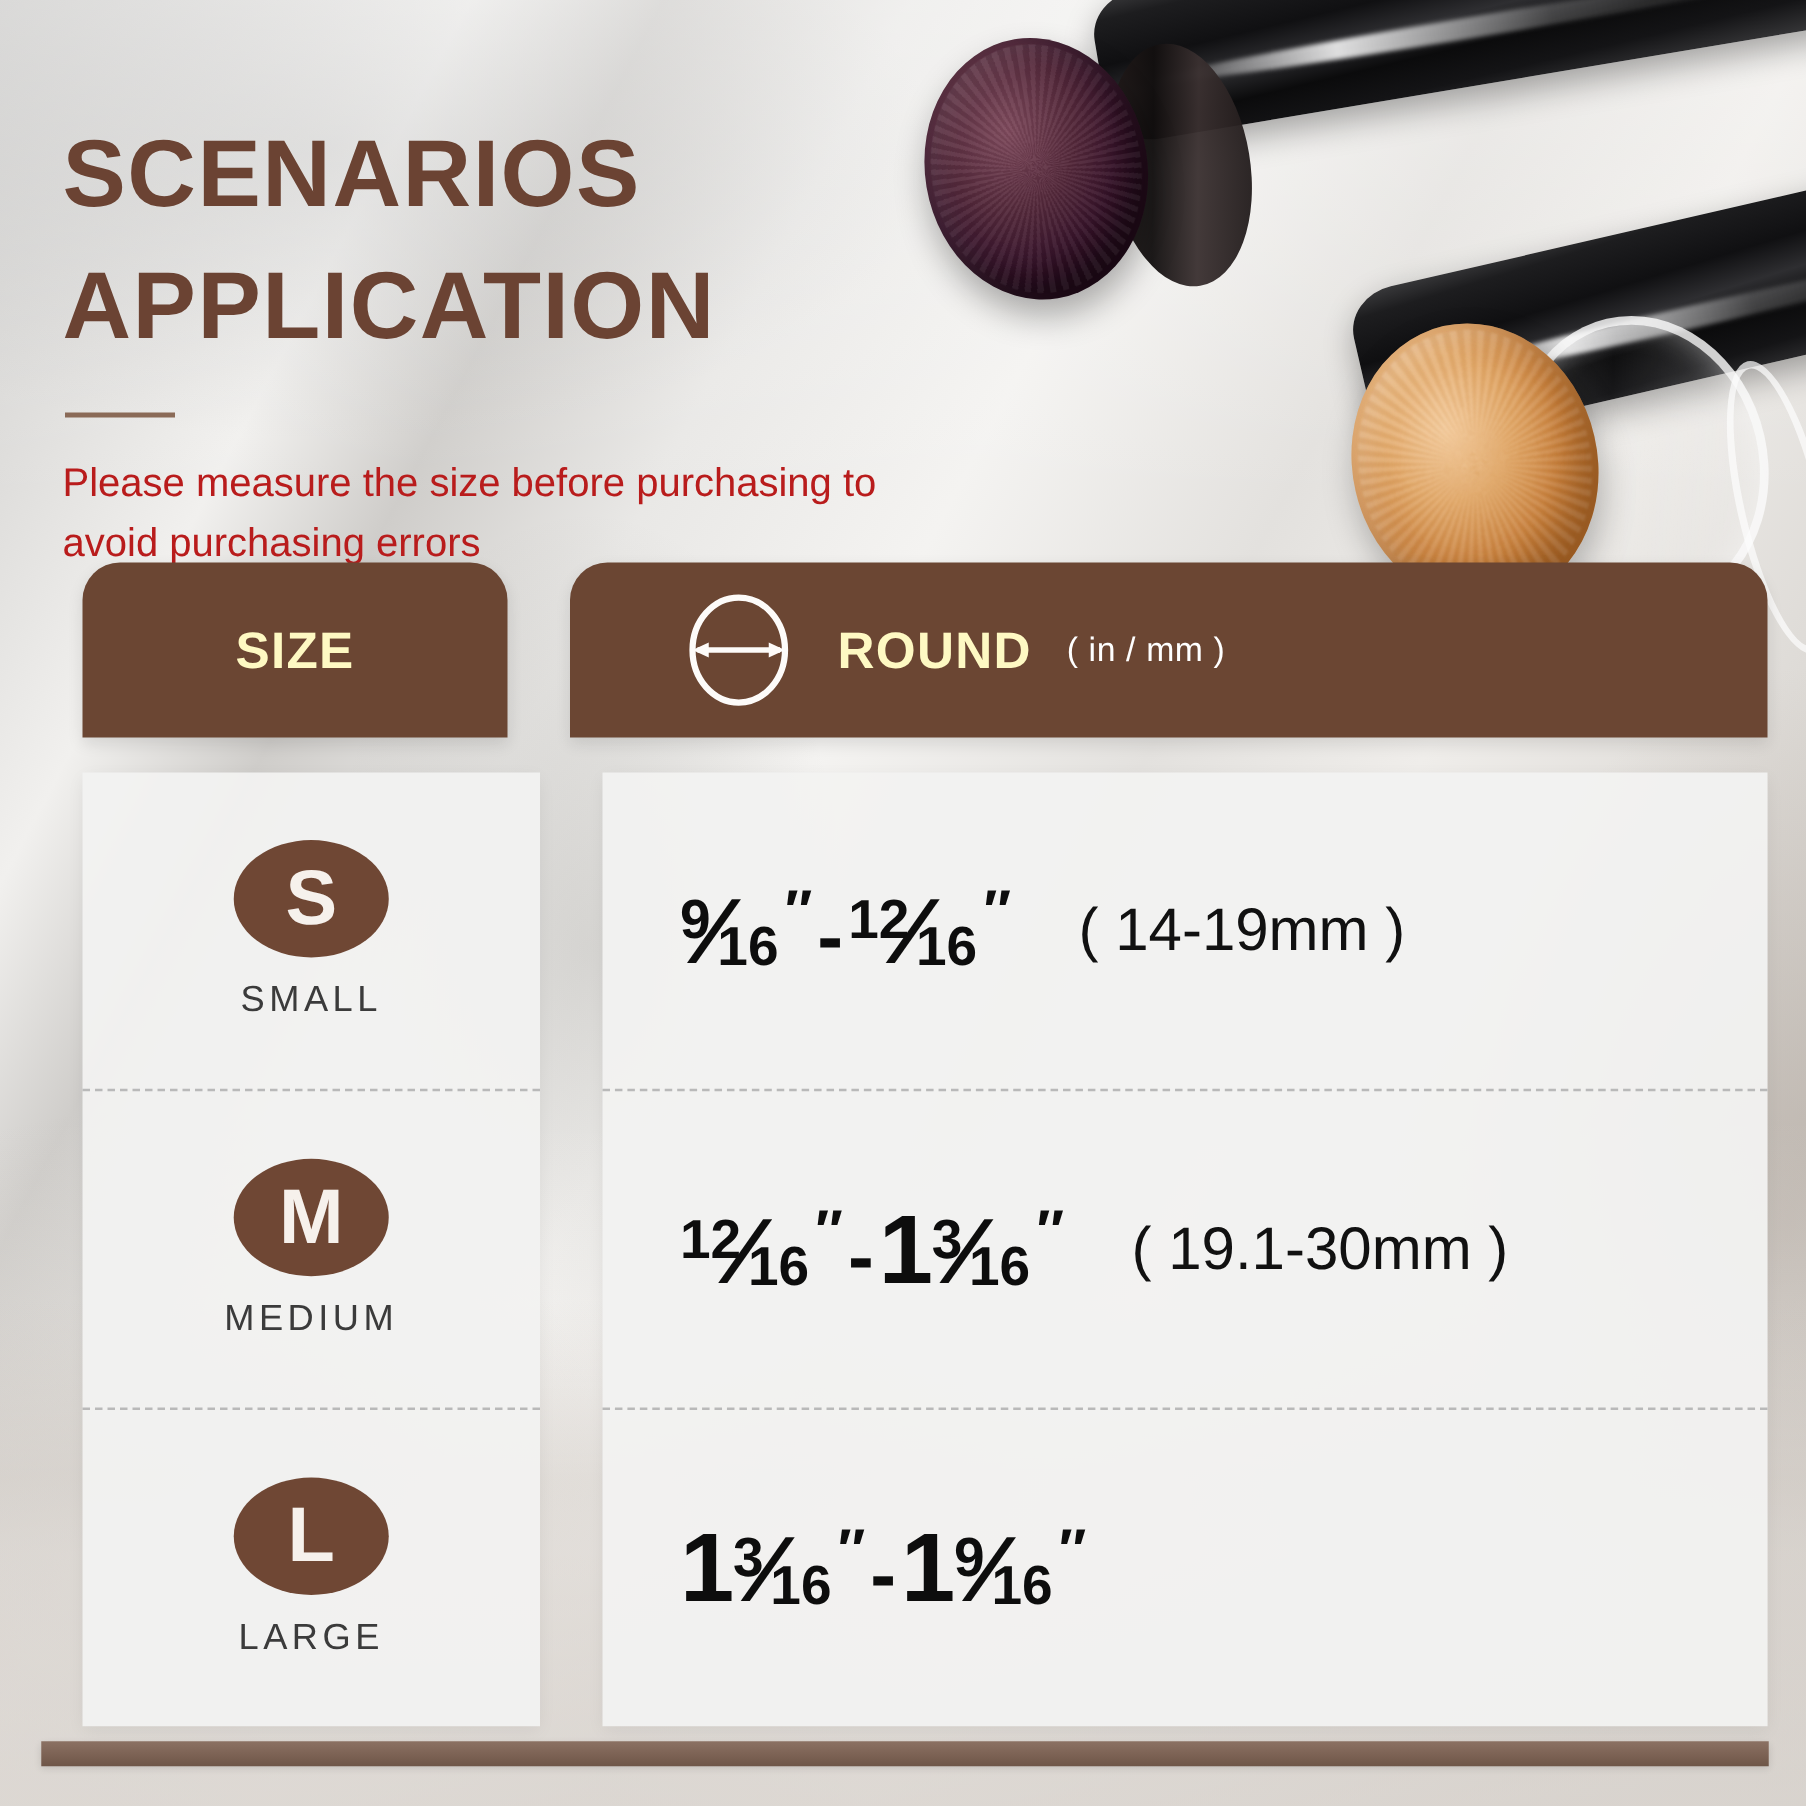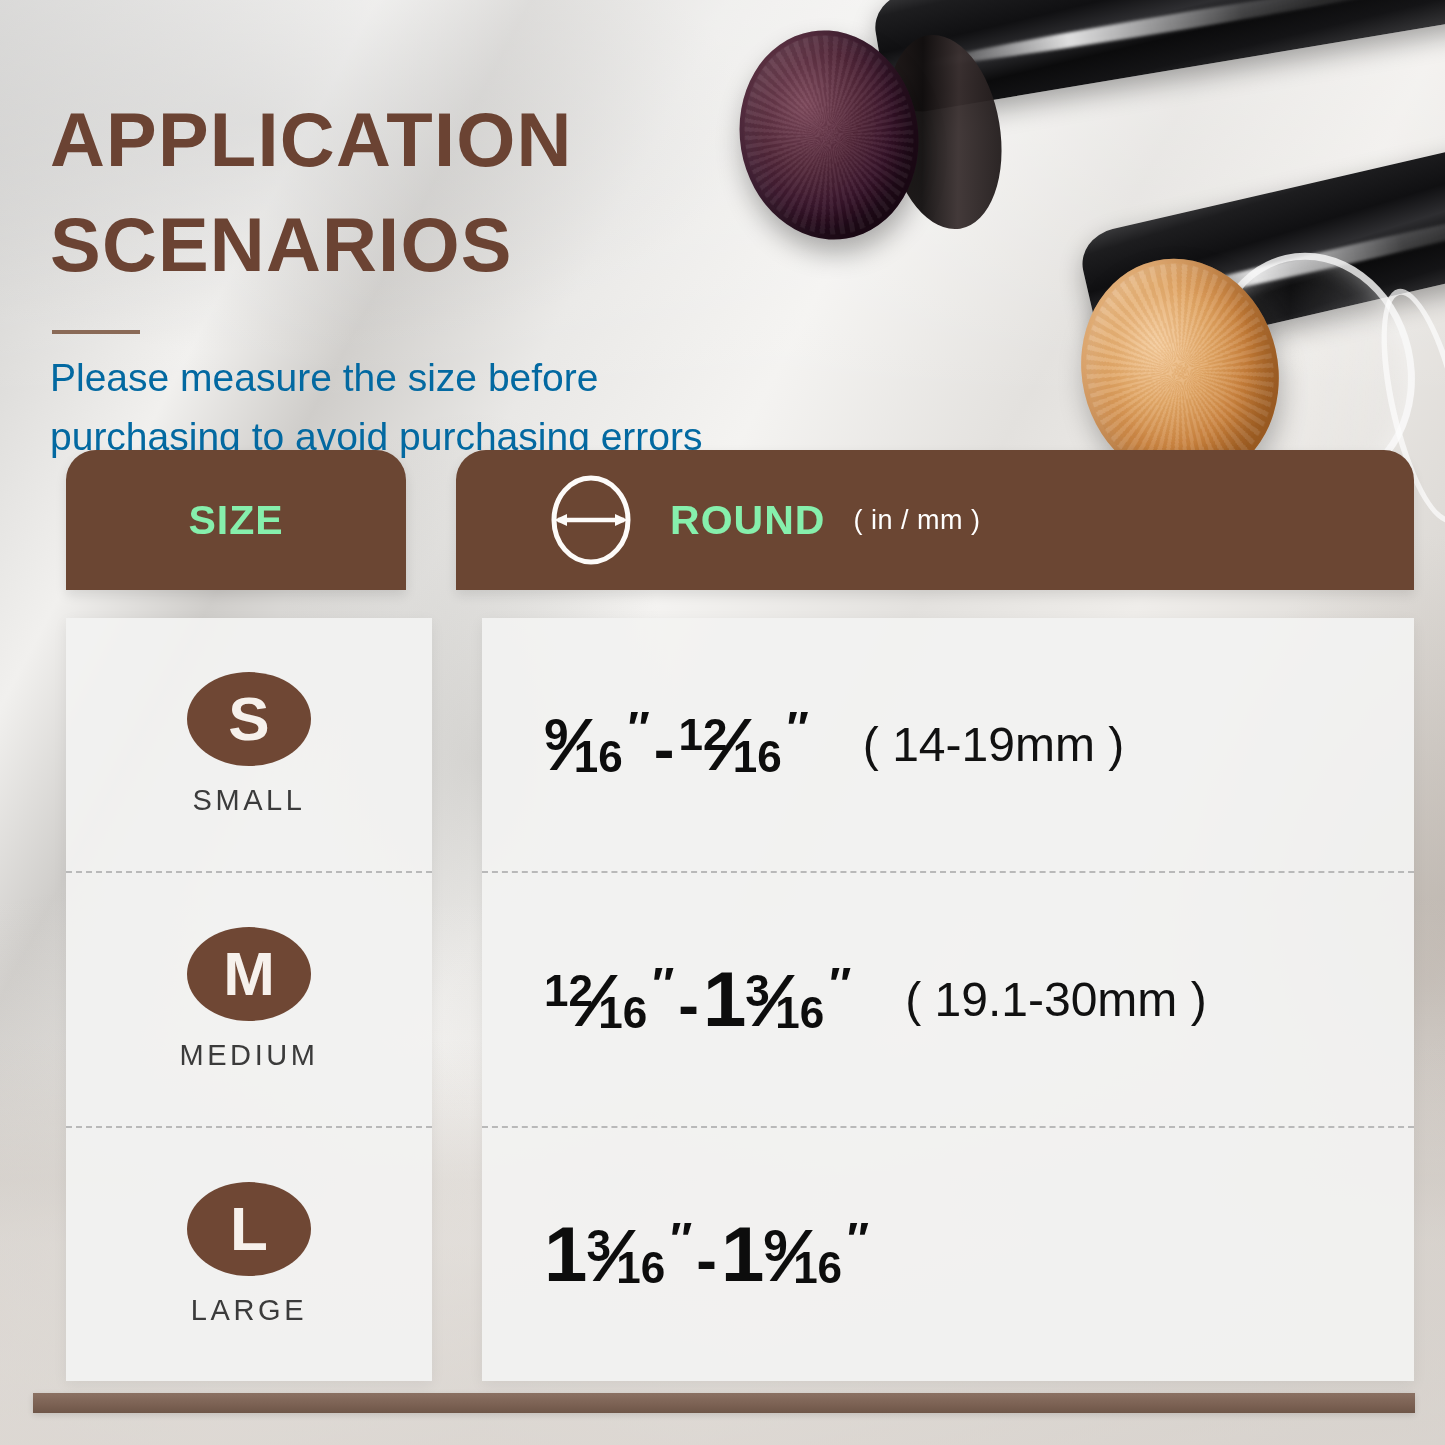--- a/index.html
+++ b/index.html
@@ -48,23 +48,23 @@
     letter-spacing: 1.2px;
     line-height: 1.38;
     white-space: nowrap;
   }
   #title-rule {
     width: 88px; height: 4px;
     background: #8a6a57;
     margin: 32px 0 0 2px;
   }
   #subtitle {
-    margin-top: 14px;
-    color: #0369a1;
-    font-size: 39px;
+    margin-top: 28px;
+    color: #b91c1c;
+    font-size: 32px;
     line-height: 1.52;
     max-width: 790px;
   }
 
   
   #photo { position: absolute; left: 690px; top: -10px; width: 760px; height: 470px; }
   .tube {
     position: absolute;
     border-radius: 38px / 34px;
     background: linear-gradient(176deg,
@@ -168,21 +168,21 @@
   .thead-row { display: flex; align-items: stretch; height: 140px; }
   .th {
     background: #6b4633;
     border-radius: 30px 30px 0 0;
     display: flex; align-items: center;
     box-shadow: 0 5px 12px rgba(0,0,0,0.10);
   }
   #th-size { width: 366px; justify-content: center; }
   #th-round { width: 932px; margin-left: 50px; padding-left: 92px; }
   .th-label {
-    color: #86efac;
+    color: #fef9c3;
     font-weight: bold;
     font-size: 41px;
     letter-spacing: 1px;
   }
   #round-icon { width: 86px; height: 92px; margin-right: 36px; flex: none; }
   #round-units {
     color: #ffffff;
     font-size: 27px;
     margin-left: 28px;
     letter-spacing: 0.5px;
@@ -281,22 +281,22 @@
     <div class="tube-gloss"></div>
   </div>
   <div id="sleeve-b"></div>
   <div id="sleeve-b-ring"></div>
   <div class="cap" id="cap-b">
     <div id="cap-b-felt"></div>
   </div>
 </div>
 
 <div id="title-block">
+  <div class="title-line">SCENARIOS</div>
   <div class="title-line">APPLICATION</div>
-  <div class="title-line">SCENARIOS</div>
   <div id="title-rule"></div>
   <div id="subtitle">Please measure the size before purchasing to avoid purchasing errors</div>
 </div>
 
 <div id="table">
 
   <div class="thead-row">
     <div class="th" id="th-size">
       <span class="th-label">SIZE</span>
     </div>

